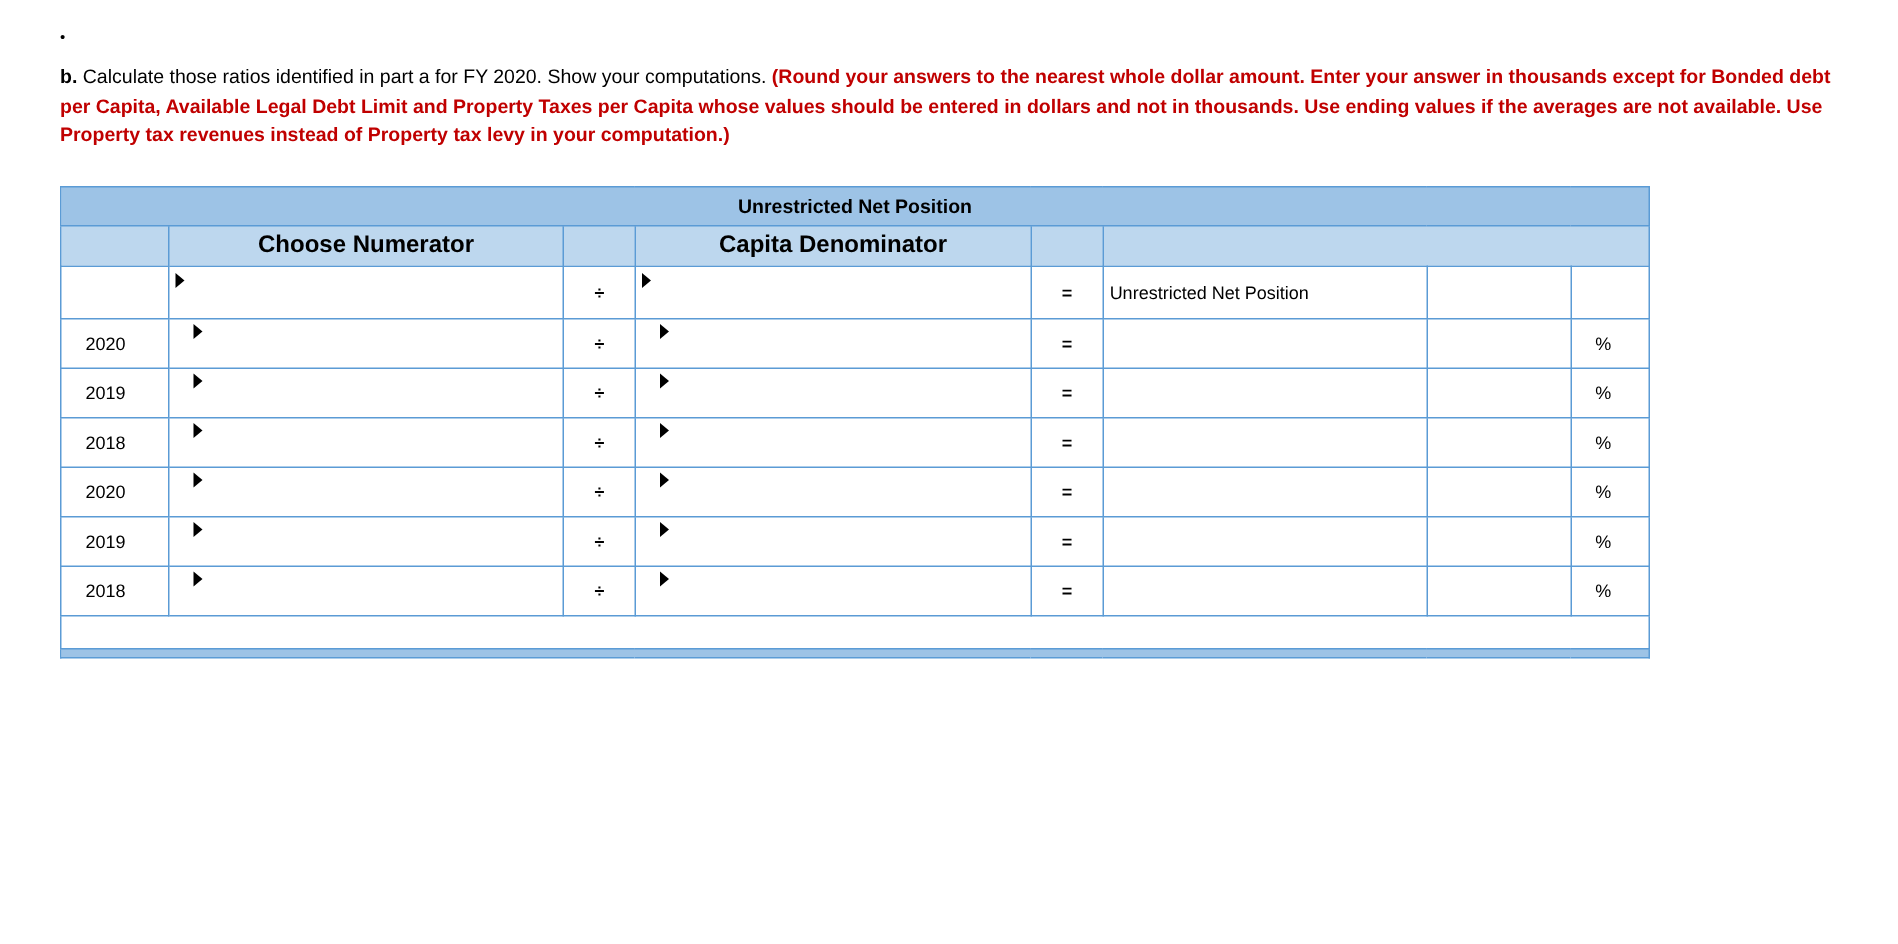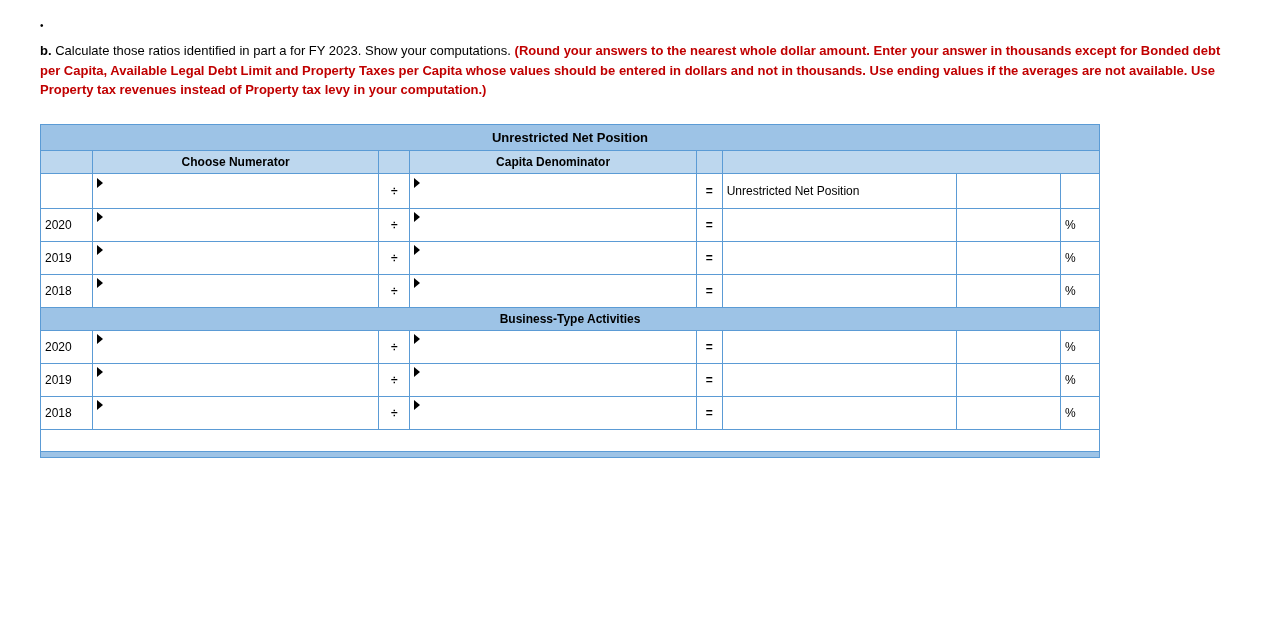--- a/index.html
+++ b/index.html
@@ -50,21 +50,21 @@
       font-weight: bold;
       font-size: 13px;
       padding: 5px 4px;
     }
 
     
     .row-choose td {
       background-color: #bdd7ee;
       text-align: center;
       font-weight: bold;
-      font-size: 12px;
+      font-size: 16px;
       padding: 4px;
     }
 
     
     .row-formula td {
       background-color: #fff;
       padding: 3px 4px;
     }
 
     
@@ -72,21 +72,21 @@
       background-color: #9dc3e6;
       text-align: center;
       font-weight: bold;
       font-size: 12px;
       padding: 4px;
     }
 
     
     .row-data td {
       background-color: #fff;
-      padding: 2px 4px;
+      padding: 2px 16px;
     }
 
     
     .row-empty td {
       background-color: #fff;
       height: 22px;
     }
 
     
     .row-blue-bar td {
@@ -146,21 +146,21 @@
       margin-right: 2px;
     }
   </style>
 </head>
 <body>
 
 <div class="bullet">•</div>
 
 <div class="question-text">
   <span class="bold-label">b.</span>
-  <span> Calculate those ratios identified in part a for FY 2023. Show your computations. </span>
+  <span> Calculate those ratios identified in part a for FY 2020. Show your computations. </span>
   <span class="bold-red">(Round your answers to the nearest whole dollar amount. Enter your answer in thousands except for Bonded debt per Capita, Available Legal Debt Limit and Property Taxes per Capita whose values should be entered in dollars and not in thousands. Use ending values if the averages are not available. Use Property tax revenues instead of Property tax levy in your computation.)</span>
 </div>
 
 <table class="ratio-table">
   <colgroup>
     <col style="width:40px">
     <col style="width:220px">
     <col style="width:22px">
     <col style="width:220px">
     <col style="width:18px">
@@ -259,23 +259,20 @@
     <td class="equals-cell">=</td>
     <td class="input-cell">
       <input type="text" style="">
     </td>
     <td class="input-cell">
       <input type="text" style="">
     </td>
     <td class="percent-cell">%</td>
   </tr>
 
-  <tr class="row-subheader">
-    <td colspan="8">Business-Type Activities</td>
-  </tr>
 
   <tr class="row-data">
     <td class="year-cell">2020</td>
     <td class="input-cell">
       <span class="tri-marker"></span>
       <input type="text" style="">
     </td>
     <td class="operator-cell">÷</td>
     <td class="input-cell">
       <span class="tri-marker"></span>

